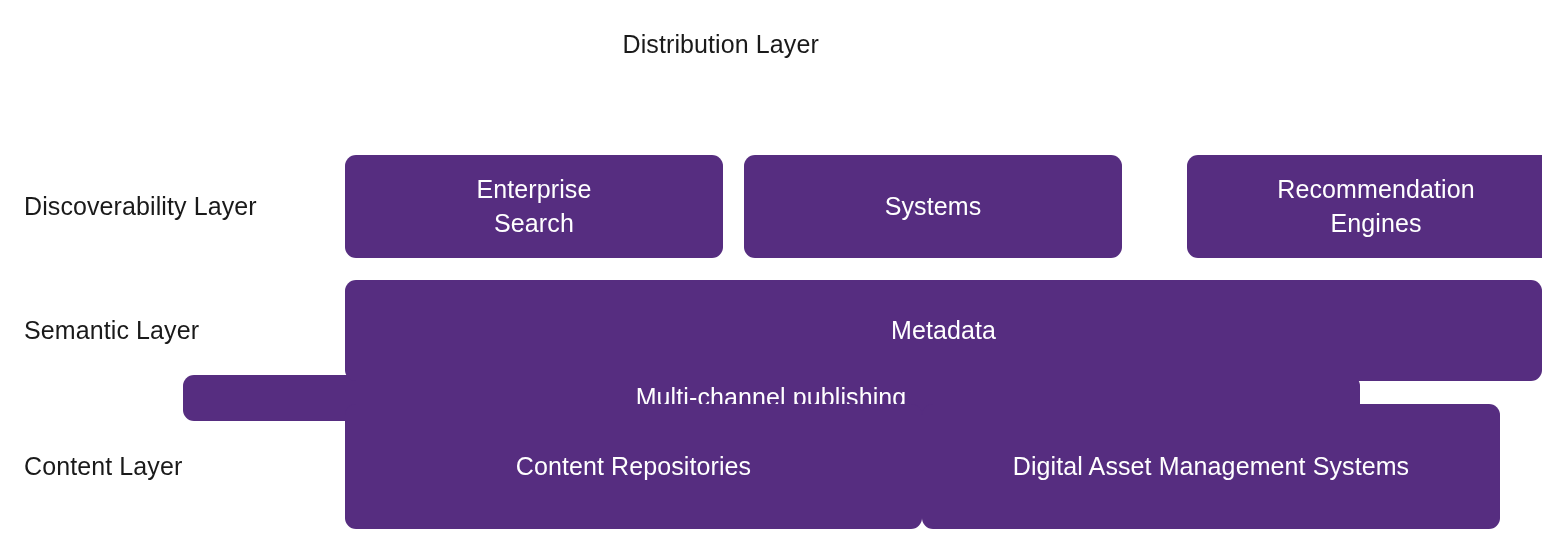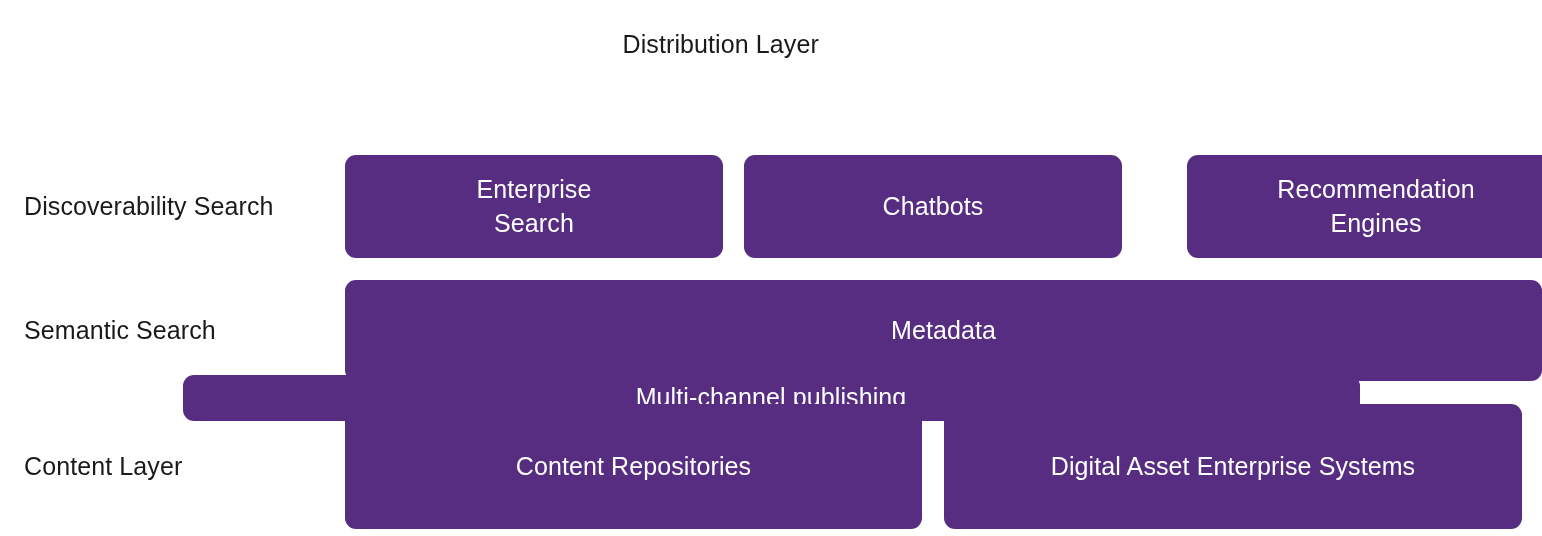--- a/index.html
+++ b/index.html
@@ -83,57 +83,57 @@
   
   #row-discoverability .boxes { gap: 21px; }
   #box-enterprise-search     { flex: 0 0 378px; }
   #box-chatbots              { flex: 0 0 378px; }
   #box-recommendation-engines{ flex: 0 0 378px; margin-left: 44px; }
 
   
   #box-metadata { flex: 1 1 auto; width: 1177px; }
 
   
-  #row-content .boxes { gap: 22px; }
+  #row-content .boxes { }
   #box-content-repositories { flex: 0 0 577px; }
   #box-dam-systems          { flex: 0 0 578px; }
 
   .wrap-two-lines { white-space: pre-line; }
 </style>
 </head>
 <body>
 
 <div id="diagram">
 
   <div class="layer-row" id="row-distribution">
     <div class="layer-label">Distribution Layer</div>
     <div class="boxes">
       <div class="node-box" id="box-multi-channel">Multi-channel publishing</div>
     </div>
   </div>
 
   <div class="layer-row" id="row-discoverability">
-    <div class="layer-label">Discoverability Search</div>
+    <div class="layer-label">Discoverability Layer</div>
     <div class="boxes">
       <div class="node-box wrap-two-lines" id="box-enterprise-search">Enterprise
 Search</div>
-      <div class="node-box" id="box-chatbots">Chatbots</div>
+      <div class="node-box" id="box-chatbots">Systems</div>
       <div class="node-box wrap-two-lines" id="box-recommendation-engines">Recommendation
 Engines</div>
     </div>
   </div>
 
   <div class="layer-row" id="row-semantic">
-    <div class="layer-label">Semantic Search</div>
+    <div class="layer-label">Semantic Layer</div>
     <div class="boxes">
       <div class="node-box" id="box-metadata">Metadata</div>
     </div>
   </div>
 
   <div class="layer-row" id="row-content">
     <div class="layer-label">Content Layer</div>
     <div class="boxes">
       <div class="node-box" id="box-content-repositories">Content Repositories</div>
-      <div class="node-box" id="box-dam-systems">Digital Asset Enterprise Systems</div>
+      <div class="node-box" id="box-dam-systems">Digital Asset Management Systems</div>
     </div>
   </div>
 
 </div>
 
 </body></html>

